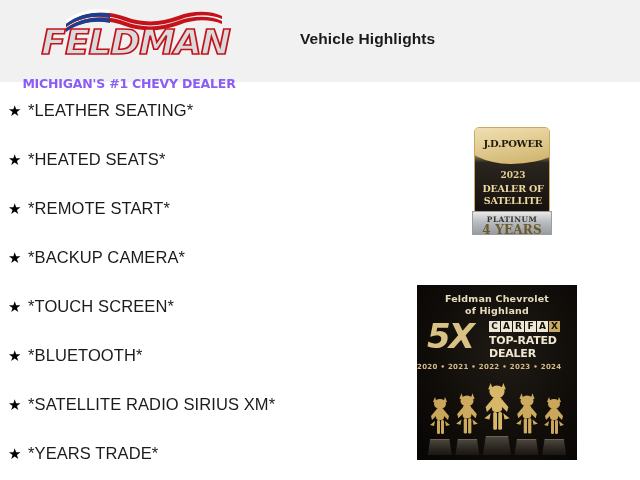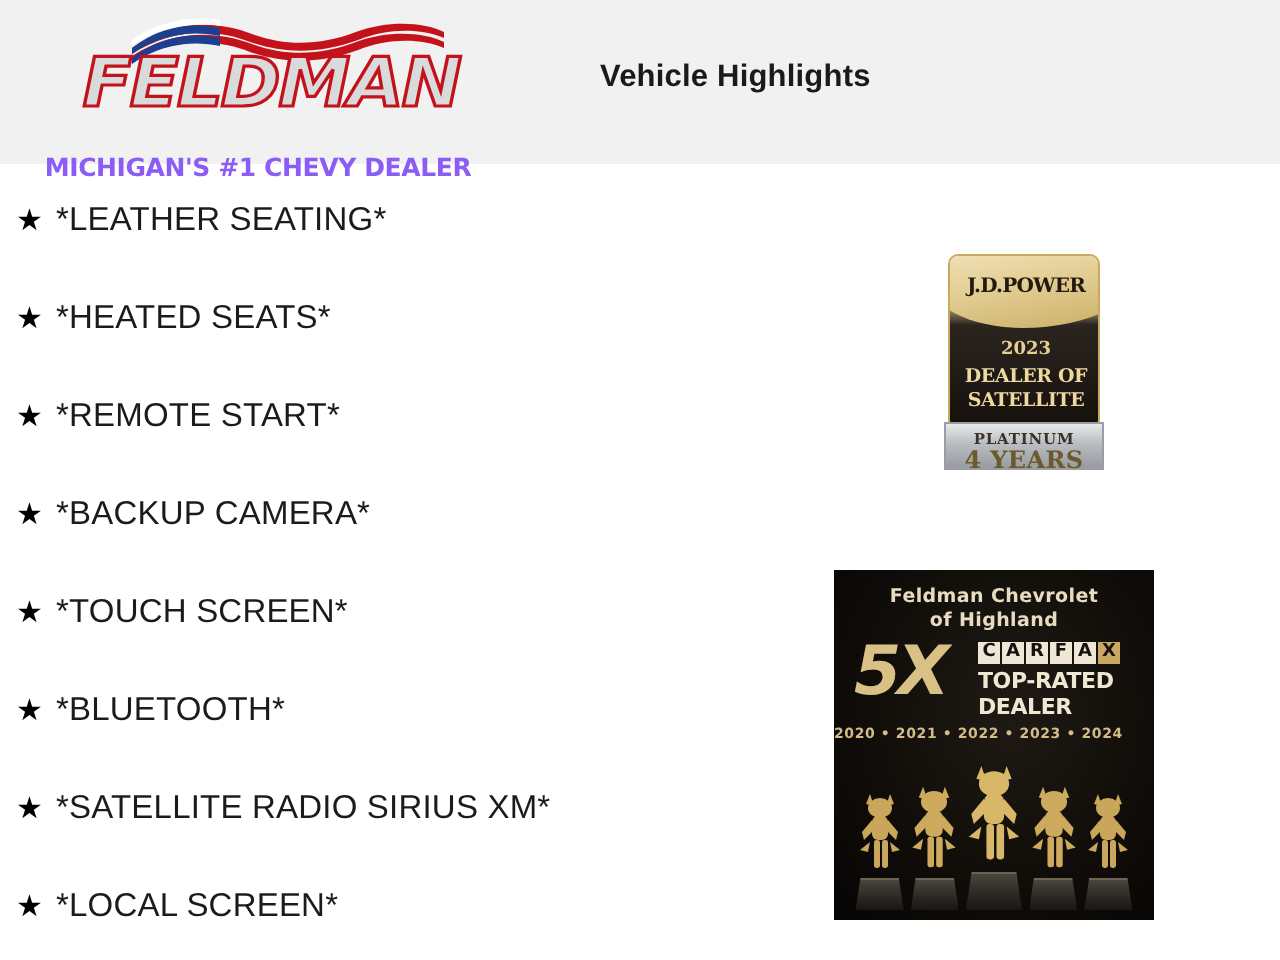--- a/index.html
+++ b/index.html
@@ -227,21 +227,21 @@
     <div class="hl-item">
       <span class="hl-star">★</span>
       <span class="hl-text">*BLUETOOTH*</span>
     </div>
     <div class="hl-item">
       <span class="hl-star">★</span>
       <span class="hl-text">*SATELLITE RADIO SIRIUS XM*</span>
     </div>
     <div class="hl-item">
       <span class="hl-star">★</span>
-      <span class="hl-text">*LOCAL SCREEN*</span>
+      <span class="hl-text">*YEARS TRADE*</span>
     </div>
   </div>
 
   <div class="jdp">
     <div class="jdp-plate">
       <div class="jdp-swoosh"></div>
       <div class="jdp-brand">J.D.POWER</div>
       <div class="jdp-year">2023</div>
       <div class="jdp-l1">DEALER OF</div>
       <div class="jdp-l2">SATELLITE</div>

